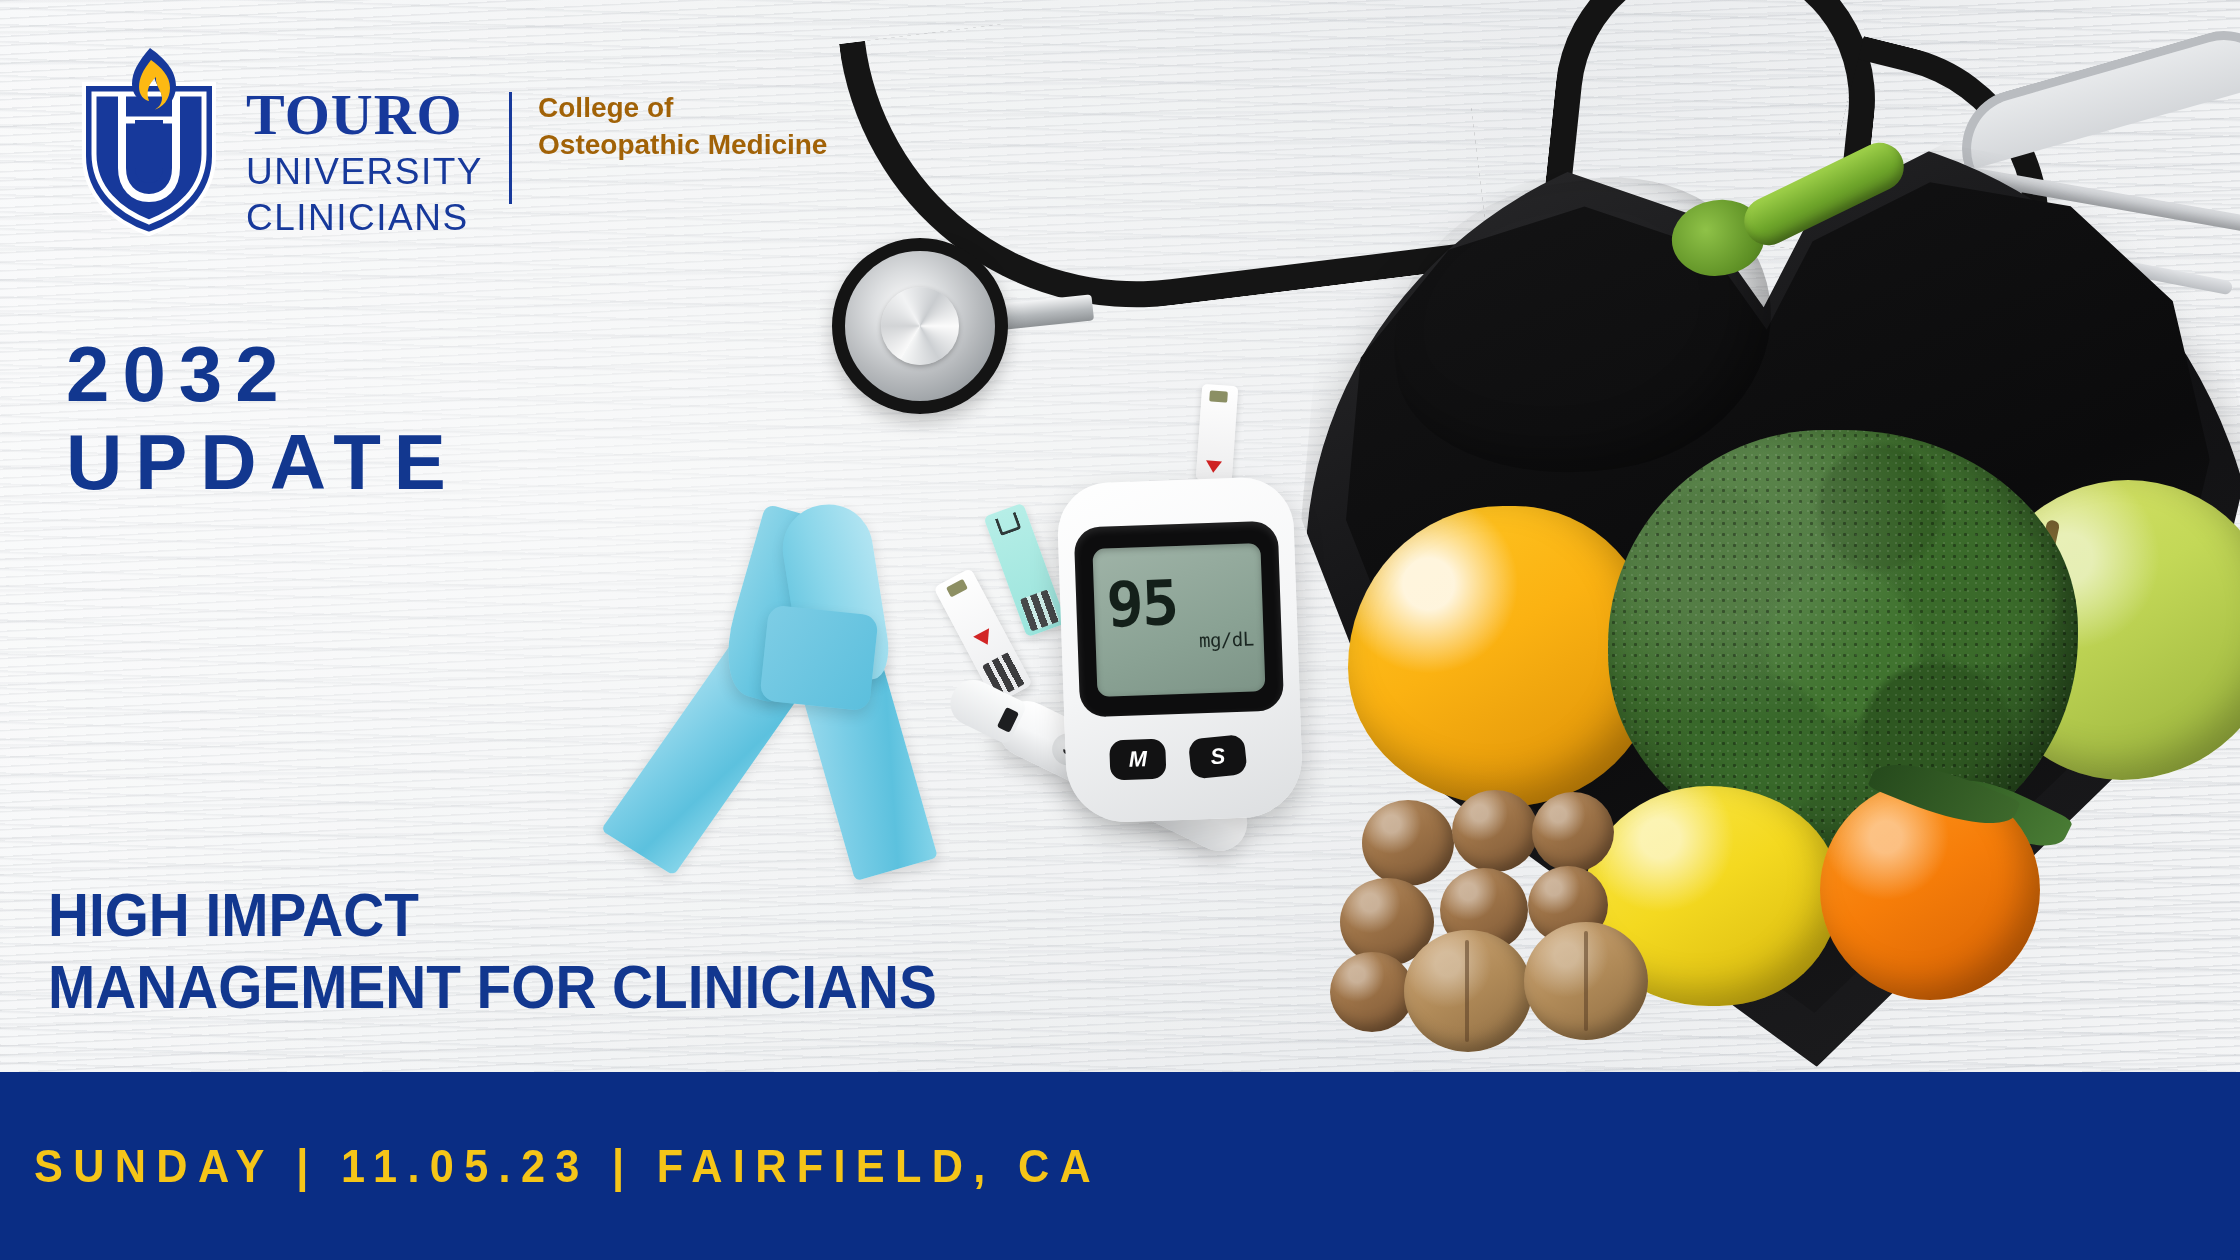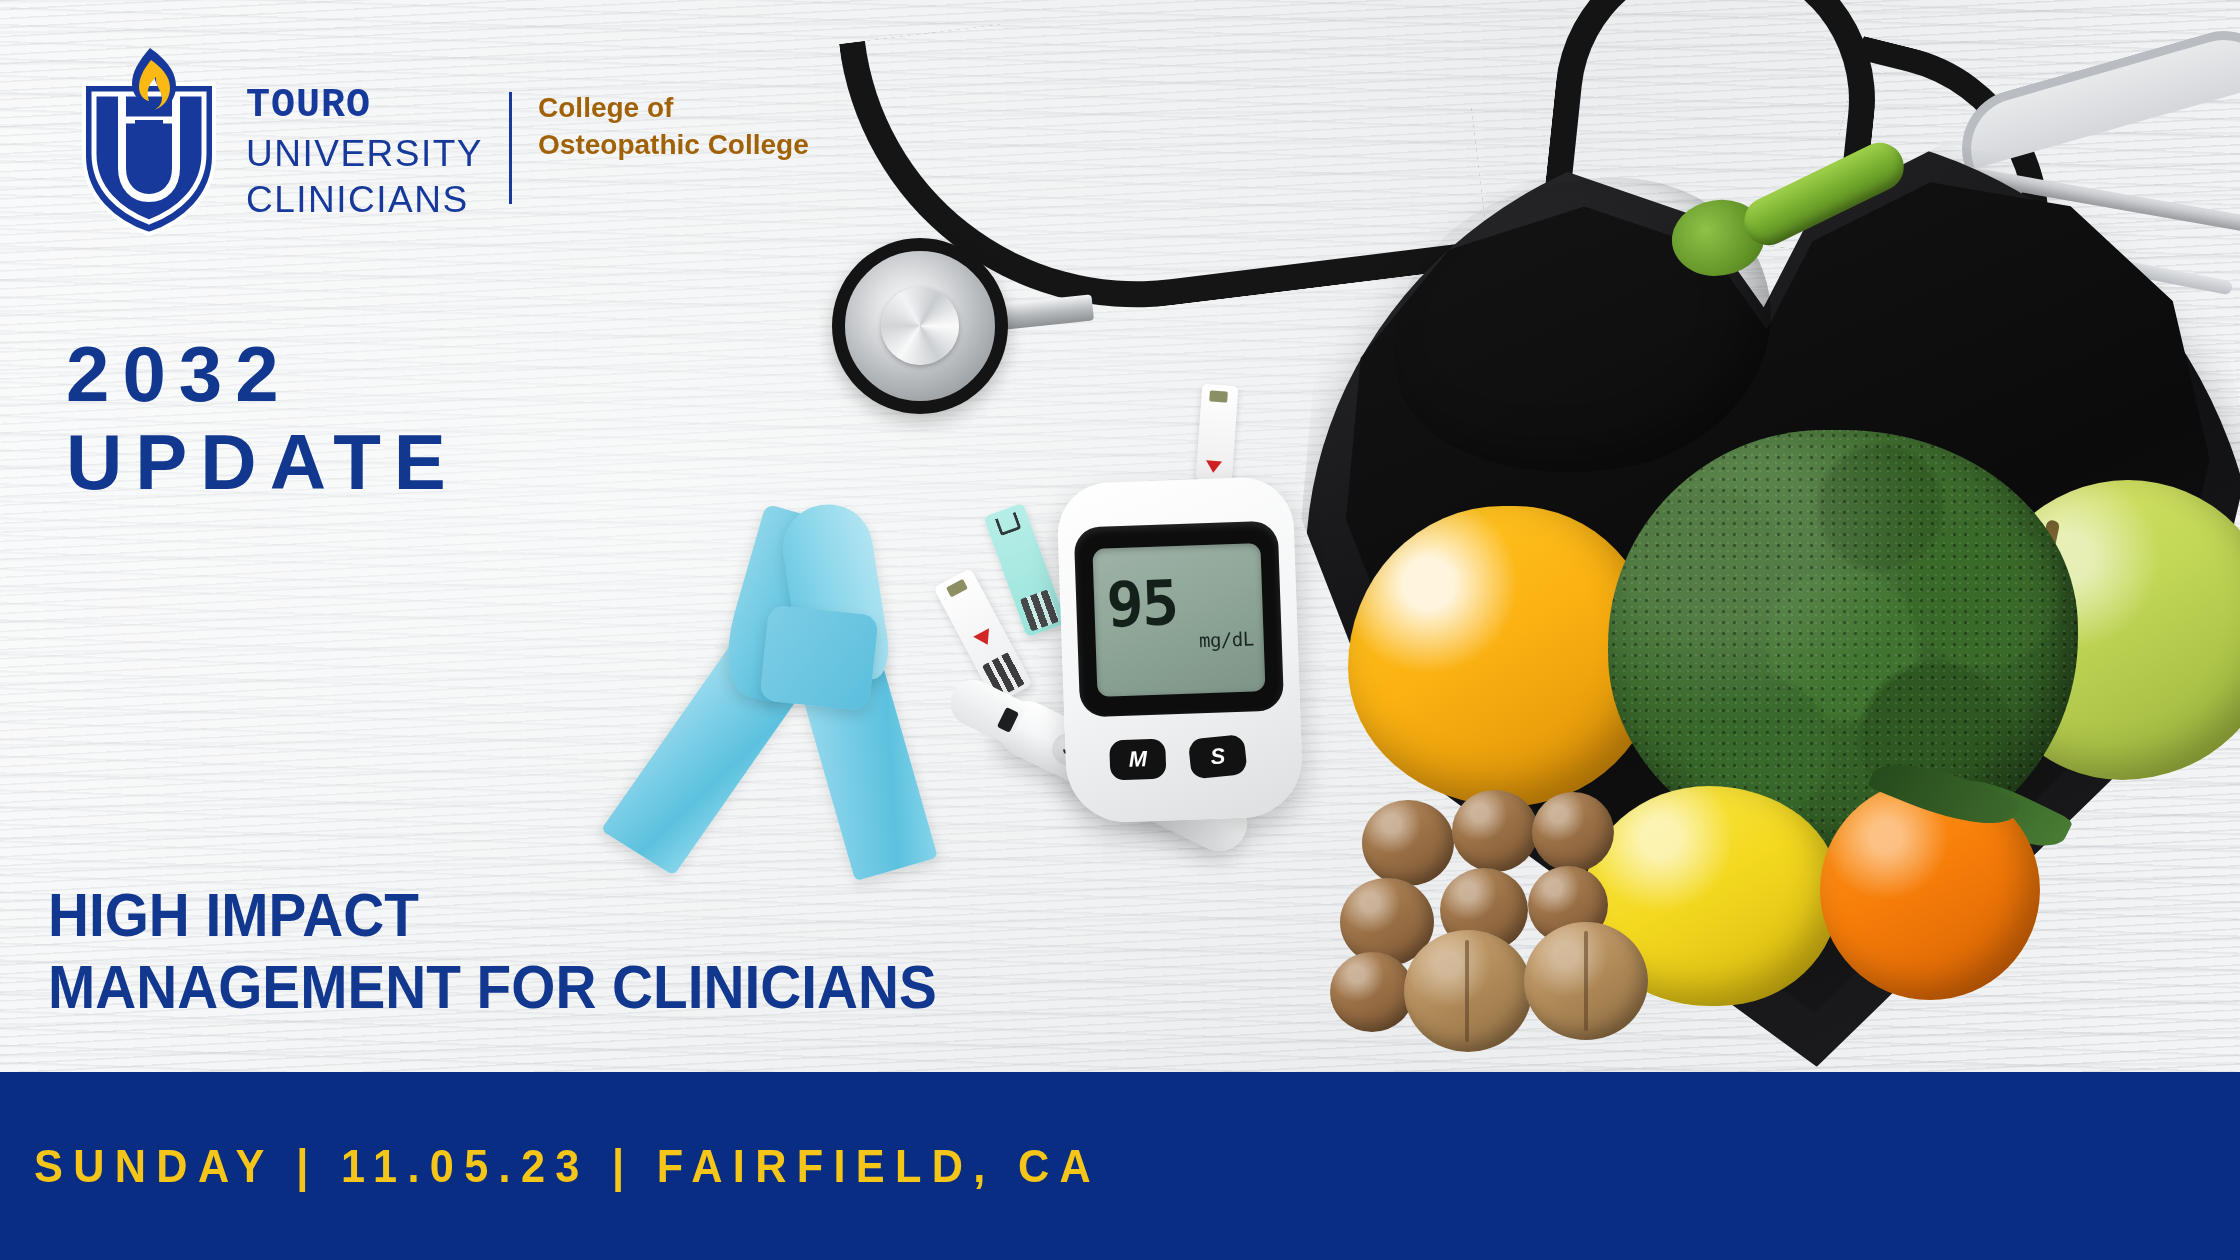--- a/index.html
+++ b/index.html
@@ -368,22 +368,22 @@
     border-radius:50%; color:#2a2b2d; font-size:17px; font-weight:700;
     display:flex; align-items:center; justify-content:center;
   }
 
   
   .logo { position:absolute; left:78px; top:44px; display:flex; align-items:flex-start; gap:26px; }
   .shield-wrap { position:relative; width:142px; height:192px; }
   .logo-text { padding-top:42px; display:flex; align-items:flex-start; gap:26px; }
   .touro-block { line-height:1; }
   .touro-main {
-    font-size:40px; font-weight:700; letter-spacing:1px; color:#17399b;
-    font-family:Liberation Mono, monospace;
+    font-size:58px; font-weight:700; letter-spacing:1px; color:#17399b;
+    font-family:Liberation Serif, serif;
   }
   .touro-sub {
     font-size:37px; font-weight:400; letter-spacing:1.5px; color:#17399b;
     margin-top:9px; font-family:"Liberation Sans", sans-serif;
   }
   .logo-div { width:3px; height:112px; background:#17399b; margin-top:6px; }
   .college {
     font-size:28px; font-weight:700; color:#a16207; line-height:1.32;
     font-family:"Liberation Sans", sans-serif; margin-top:4px;
   }
@@ -520,21 +520,21 @@
     </div>
     <div class="logo-text">
       <div class="touro-block">
         <div class="touro-main">TOURO</div>
         <div class="touro-sub">UNIVERSITY</div>
         <div class="touro-sub">CLINICIANS</div>
       </div>
       <div class="logo-div"></div>
       <div class="college">
         <div>College of</div>
-        <div>Osteopathic College</div>
+        <div>Osteopathic Medicine</div>
       </div>
     </div>
   </div>
 
   <div class="headline">
     <div>2032</div>
     <div>UPDATE</div>
   </div>
 
   <div class="subhead">

